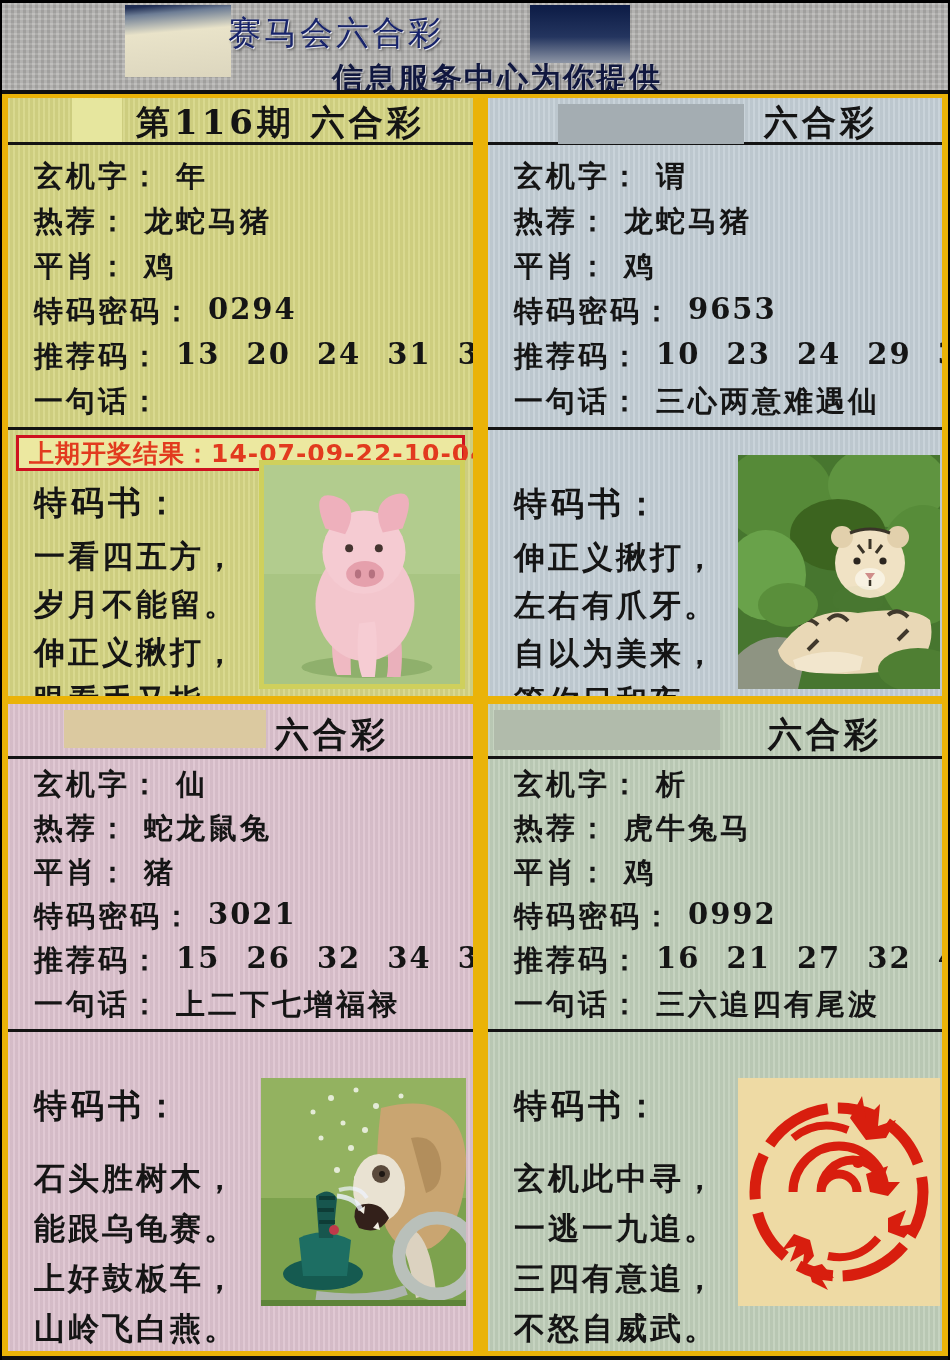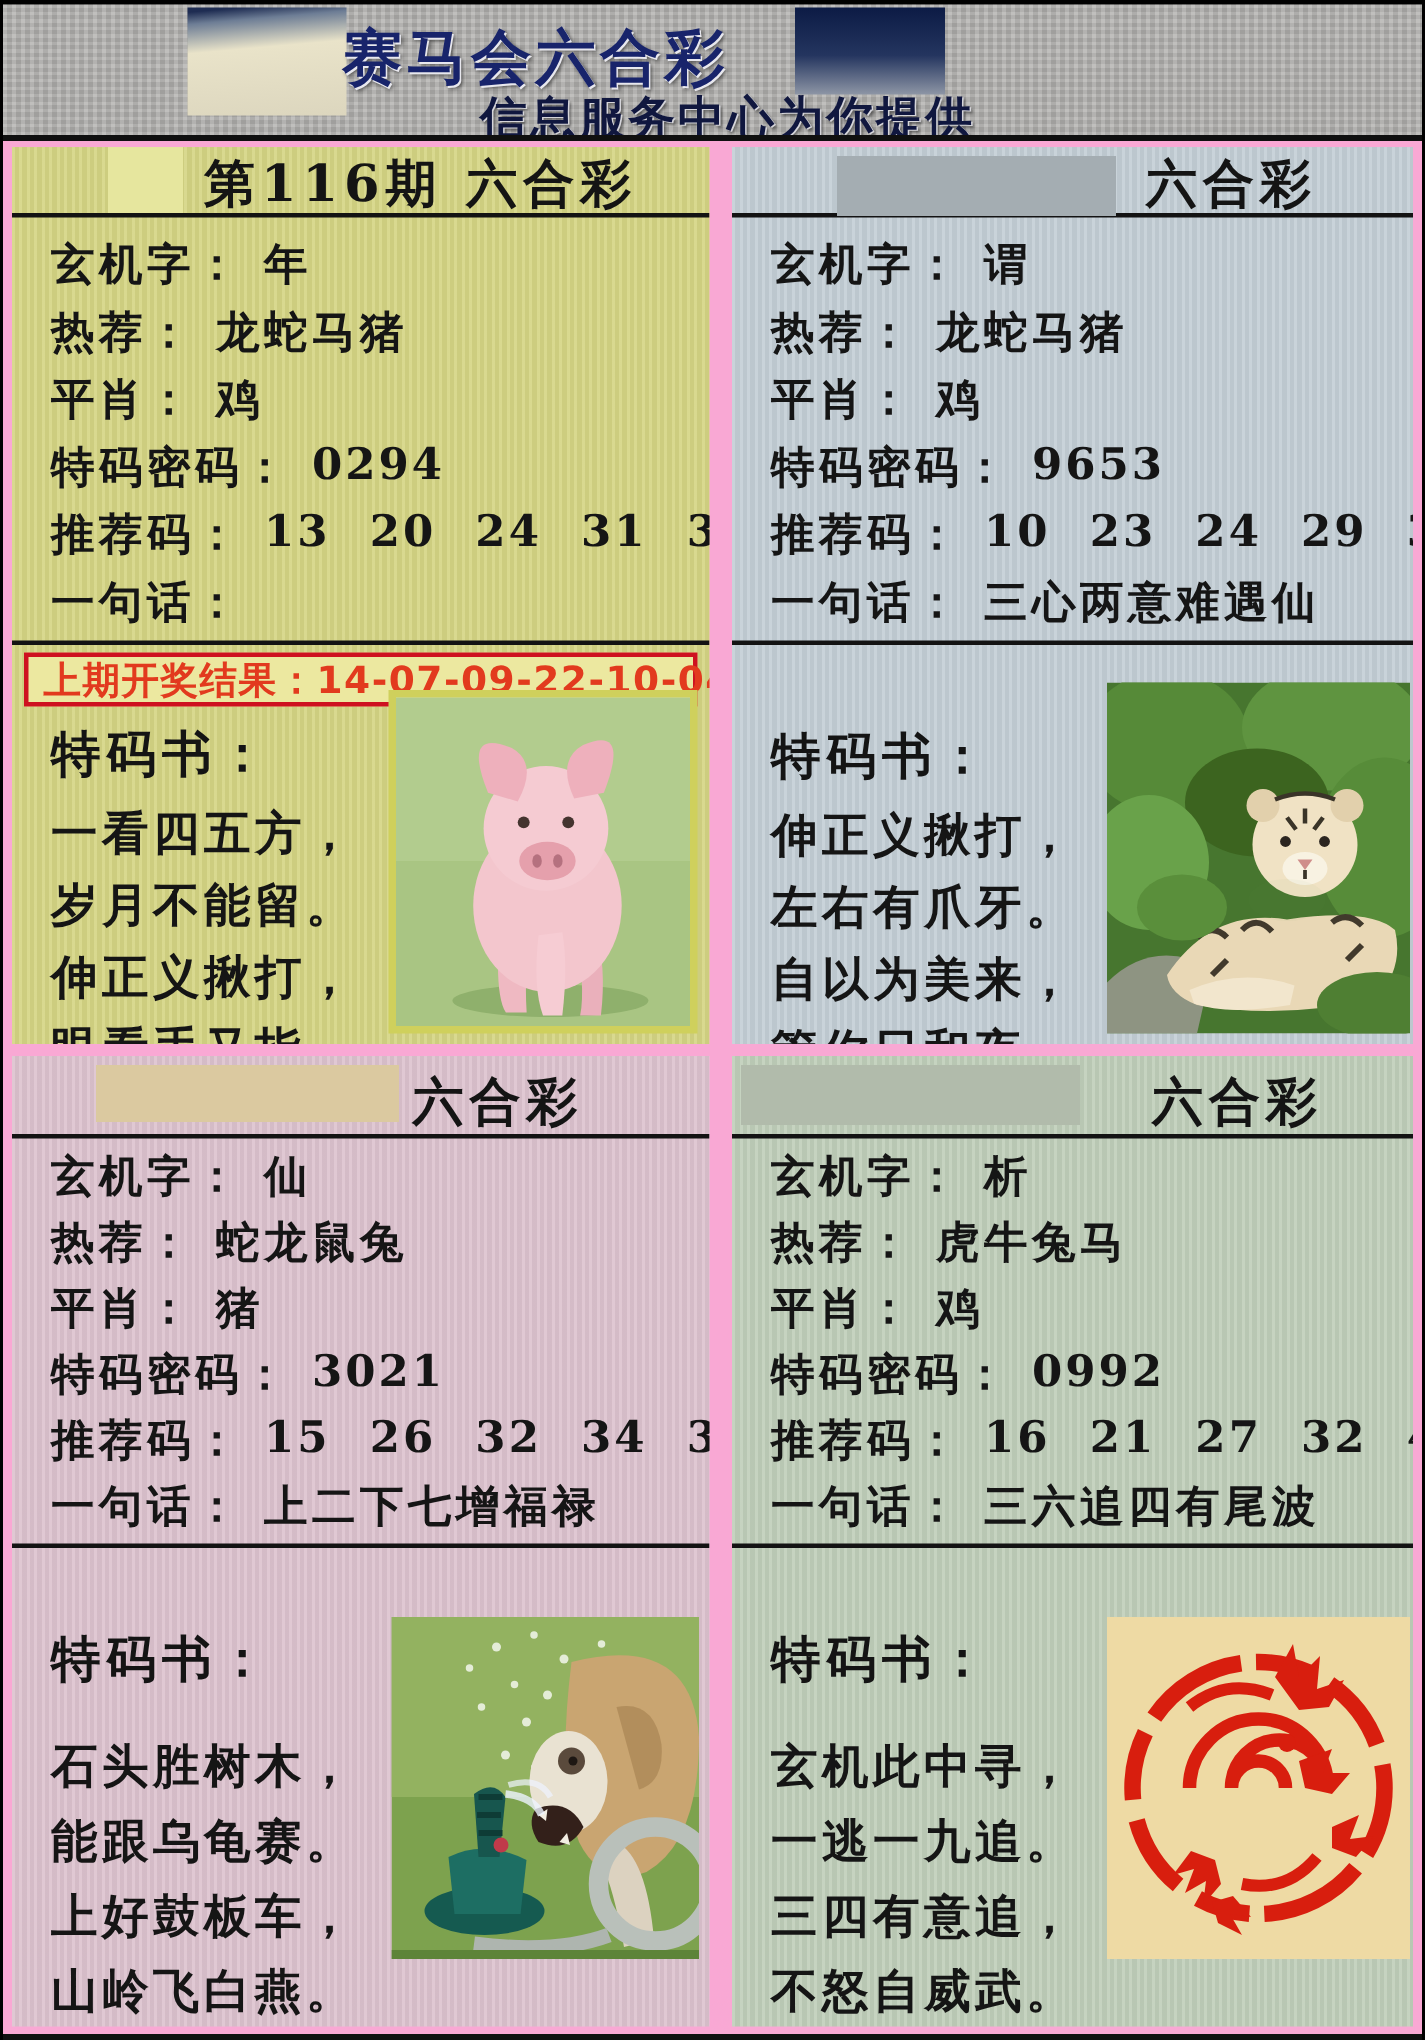--- a/index.html
+++ b/index.html
@@ -5,37 +5,37 @@
   * { margin:0; padding:0; box-sizing:border-box; }
   body { background:#222; font-family:"DejaVu Serif", serif; }
   .page { position:relative; width:950px; height:1360px; background:#000; overflow:hidden; margin:0 auto; }
 
   
   .banner { position:absolute; left:2px; top:3px; width:946px; height:87px;
     background:
       repeating-linear-gradient(90deg, rgba(255,255,255,.10) 0 3px, rgba(0,0,0,.06) 3px 6px),
       repeating-linear-gradient(0deg, rgba(255,255,255,.08) 0 2px, rgba(0,0,0,.05) 2px 5px),
       #b3b2b0; }
-  .banner-title { position:absolute; top:8px; font-size:40px; font-weight:700; color:#18246b;
+  .banner-title { position:absolute; top:8px; font-size:33px; font-weight:400; color:#18246b;
     letter-spacing:3px; white-space:nowrap;
     text-shadow:1px 1px 0 #e8e8ee, 2px 2px 3px rgba(0,0,0,.55); }
   .bt-left  { left:226px; }
   .bt-right { left:634px; }
-  .banner-sub { position:absolute; left:318px; top:55px; font-size:31px; font-weight:700;
+  .banner-sub { position:absolute; left:330px; top:55px; font-size:31px; font-weight:700;
     color:#10173f; letter-spacing:2px; white-space:nowrap;
     text-shadow:1px 1px 0 #d5d5da, 2px 2px 2px rgba(0,0,0,.45); }
   .censor { position:absolute; }
   .censor-beige { left:123px; top:2px; width:106px; height:72px;
     background:linear-gradient(175deg,#1e2c52 4%,#6d7d95 14%,#e9e3c9 38%,#dcd6be 100%); }
   .censor-navy { left:528px; top:2px; width:100px; height:58px;
     background:linear-gradient(180deg,#0c1b45 0%,#24355f 55%,#8d95a5 100%); }
 
   
   .content { position:absolute; left:2px; top:90px; width:946px; height:1270px;
-    background:#f9a8d4; border-top:4px solid #101010; border-bottom:4px solid #101010; }
+    background:#eab308; border-top:4px solid #101010; border-bottom:4px solid #101010; }
   .quad { position:absolute; overflow:hidden; }
   .q-tl { left:6px;   top:4px;   width:465px; height:598px; background:#d5d584; }
   .q-tr { left:486px; top:4px;   width:454px; height:598px; background:#c4cfd6; }
   .q-bl { left:6px;   top:610px; width:465px; height:647px; background:#ddc3cf; }
   .q-br { left:486px; top:610px; width:454px; height:647px; background:#c0cfba; }
   .q-tl, .q-bl { }
   .quad.texA { background-image:repeating-linear-gradient(90deg, rgba(255,255,255,.09) 0 2px, rgba(0,0,0,.04) 2px 5px); }
 
   .q-head { position:relative; height:44px; }
   .q-bl .q-head, .q-br .q-head { height:52px; }

